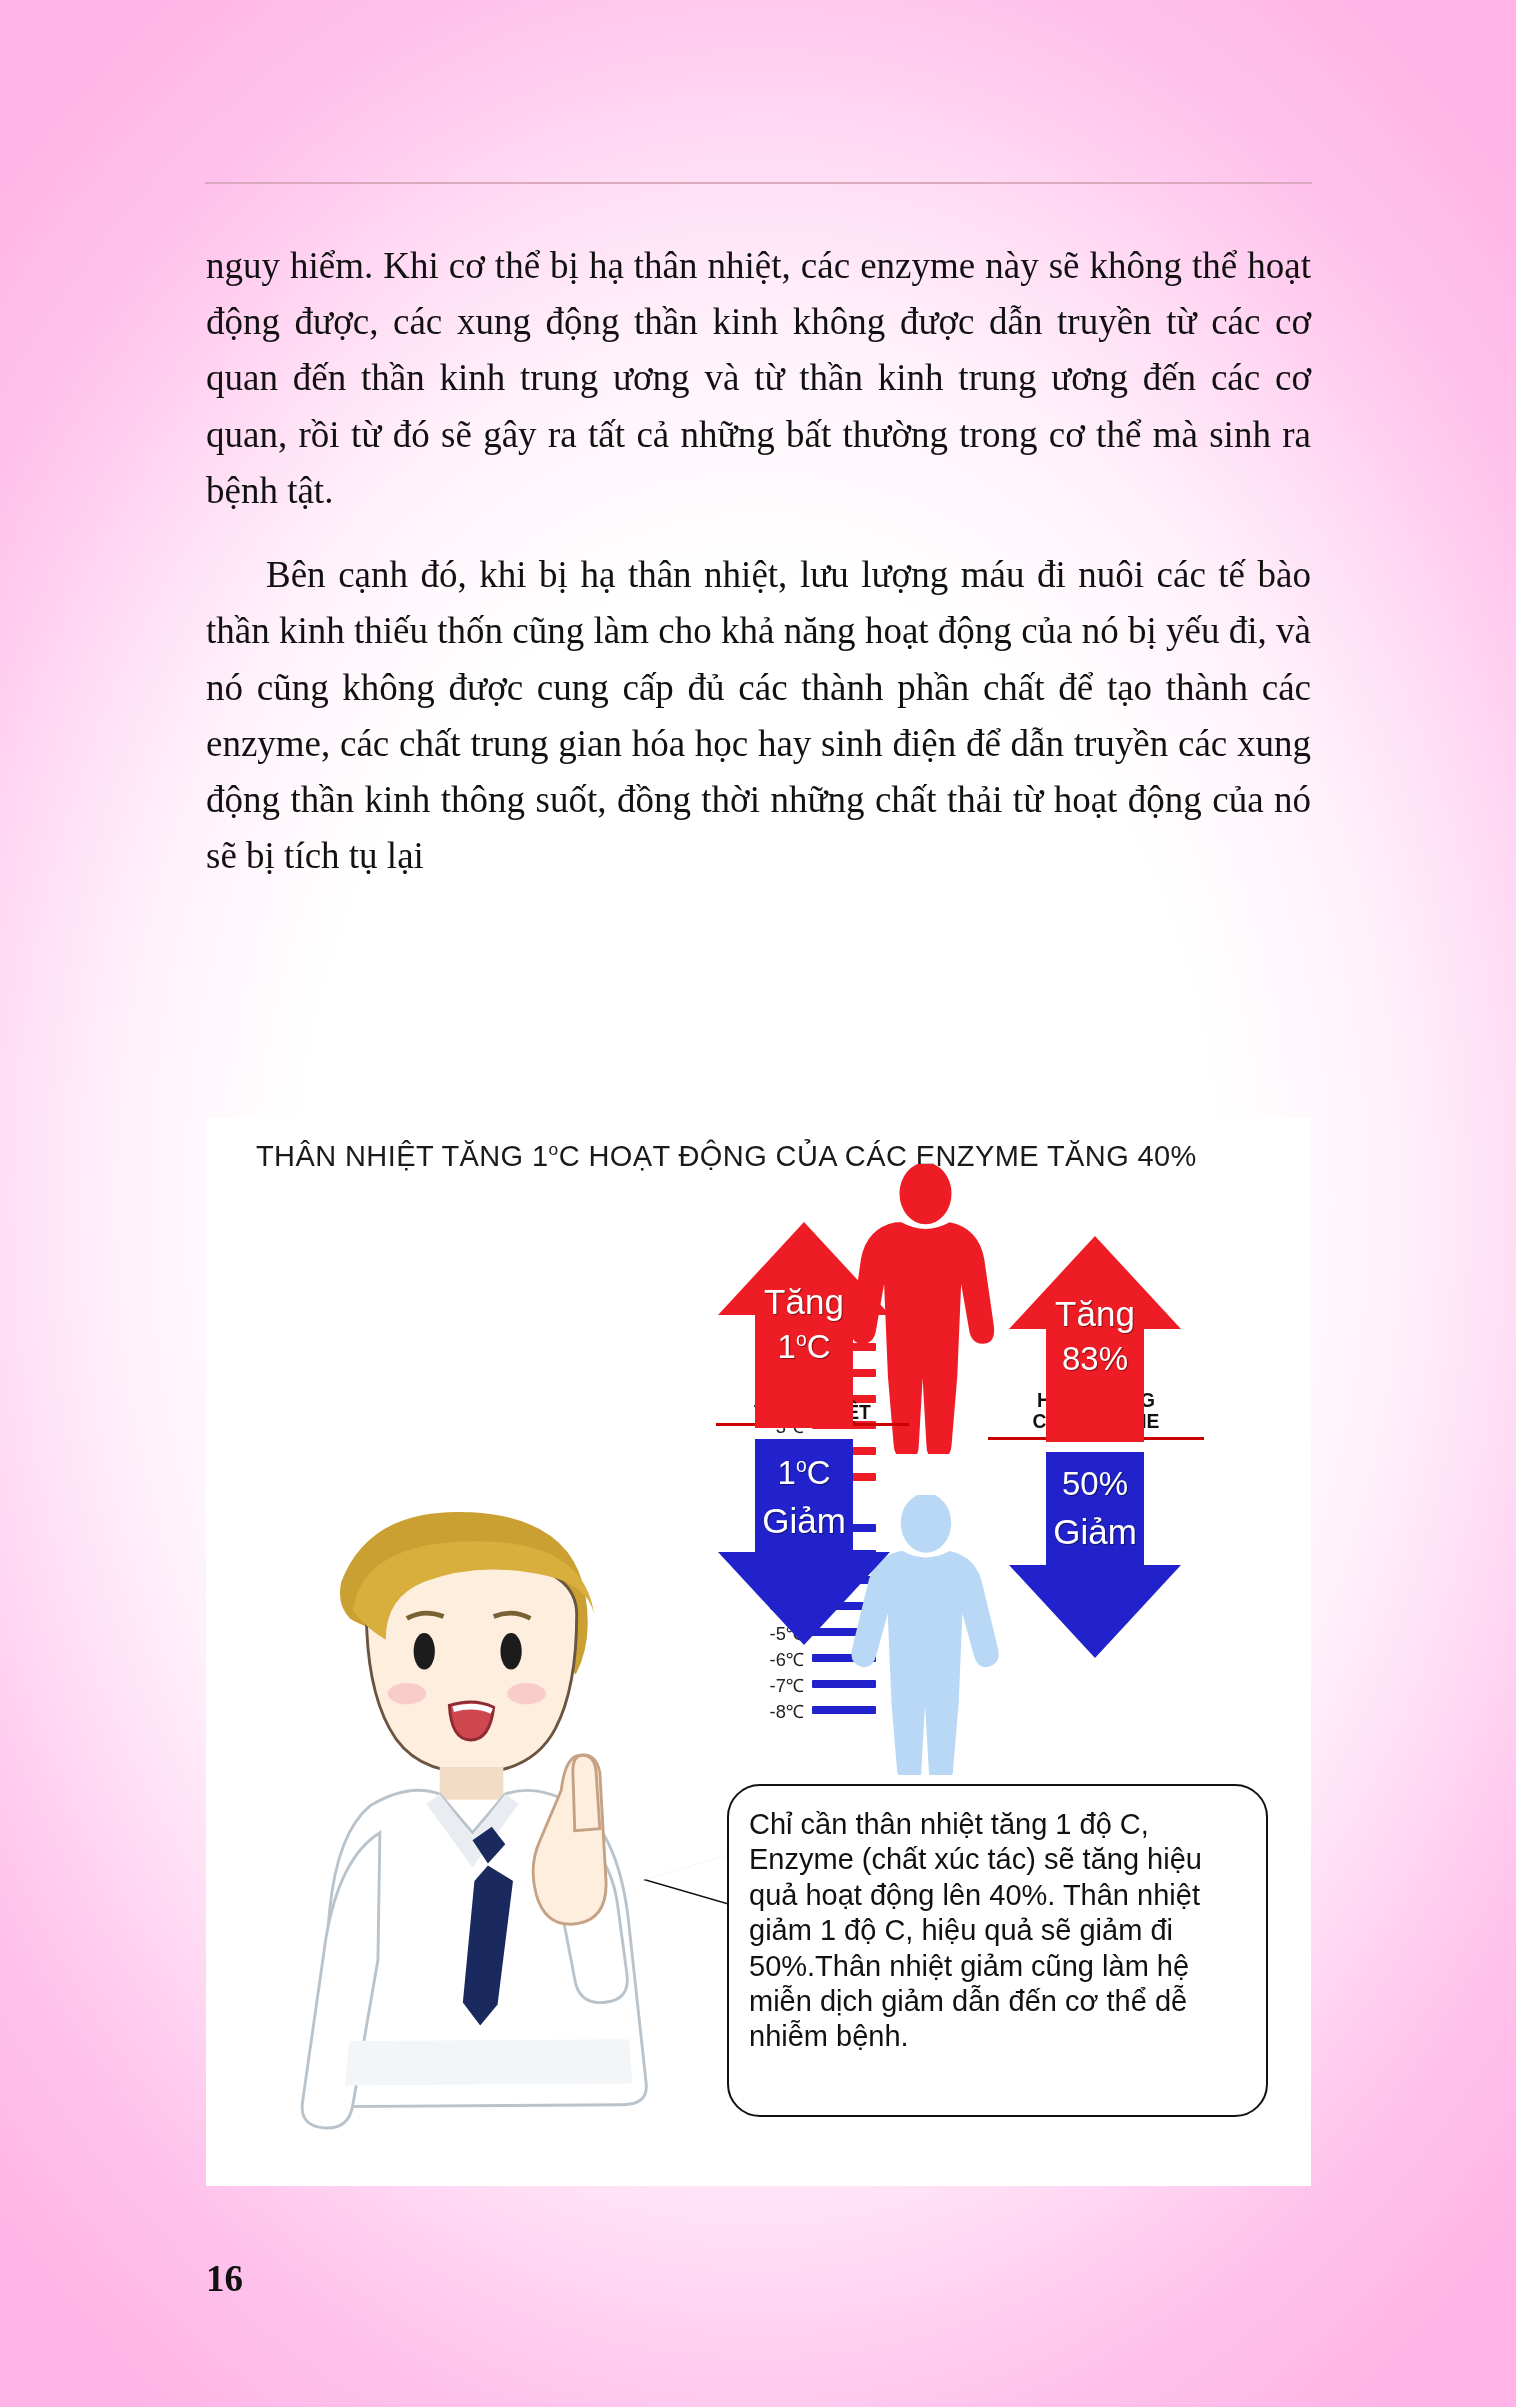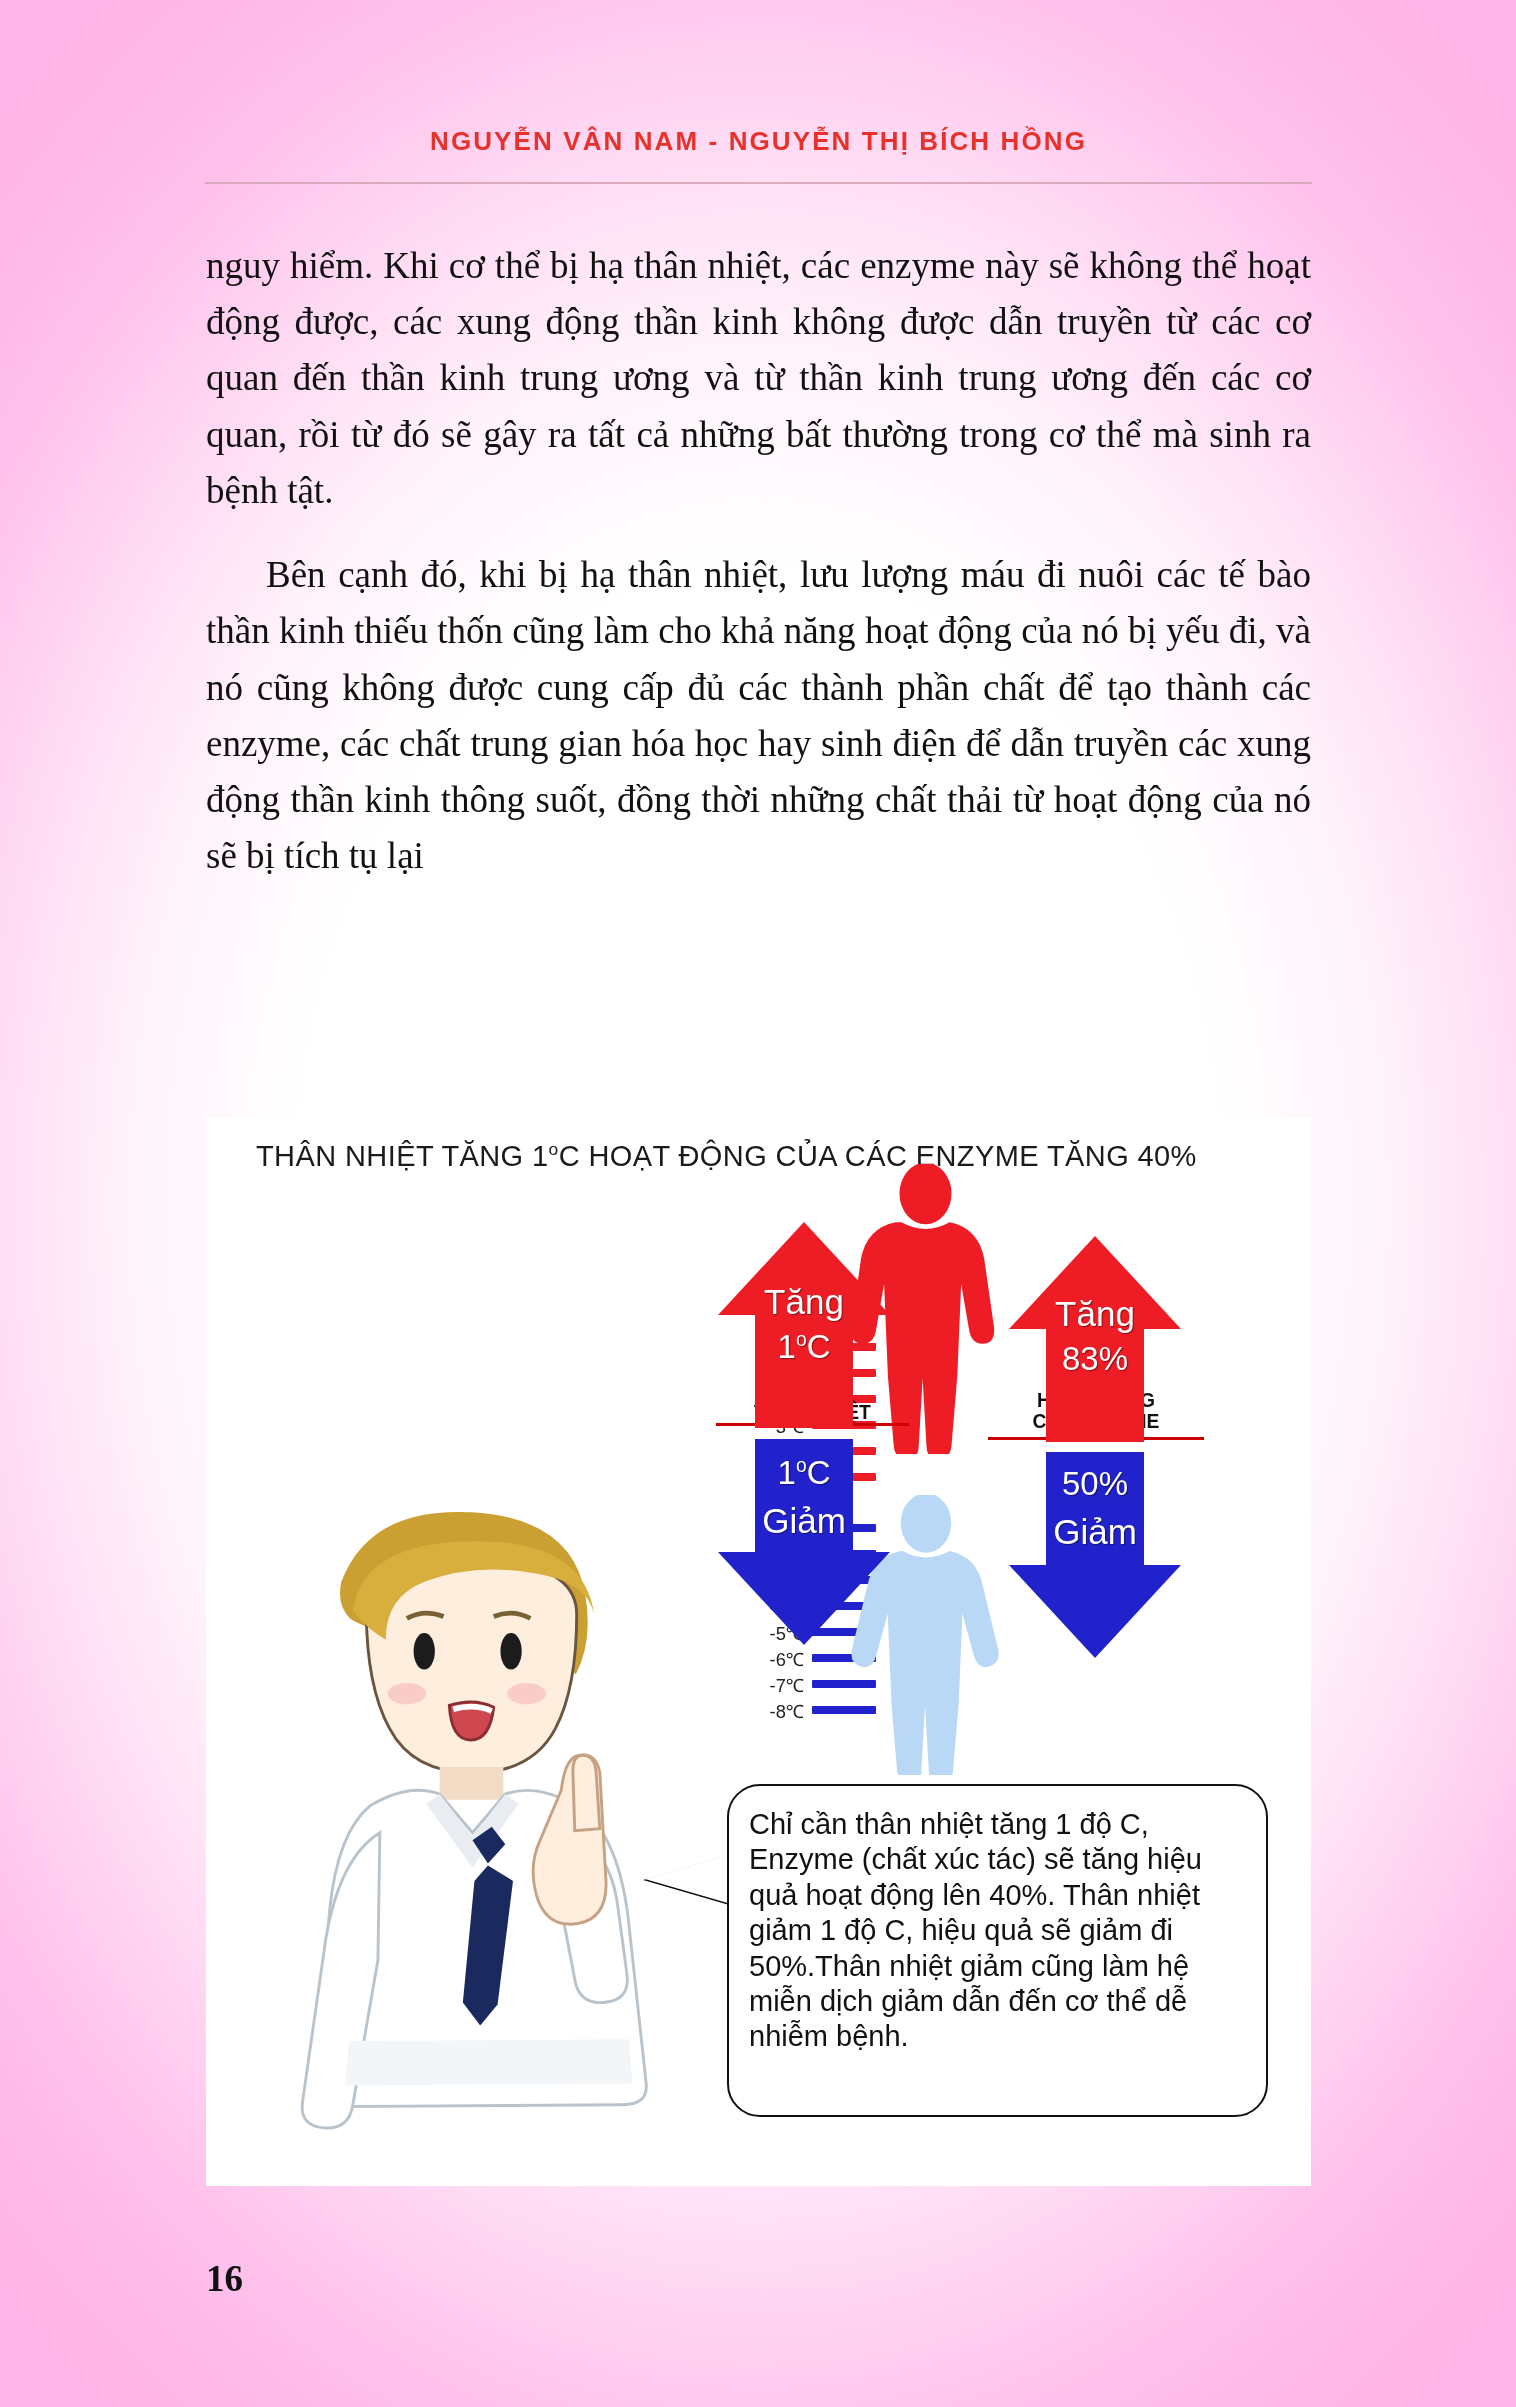--- a/index.html
+++ b/index.html
@@ -228,21 +228,20 @@
     font-size: 37px;
     color: #111;
   }
 </style>
 </head>
 <body>
 
 <div class="page">
   <div class="sheet">
 
-    <div class="running-head">NGUYỄN VÂN NAM - NGUYỄN THỊ BÍCH HỒNG</div>
     <div class="head-rule"></div>
 
     <div class="body-text">
       <p class="p-first">nguy hiểm. Khi cơ thể bị hạ thân nhiệt, các enzyme này sẽ không thể hoạt động được, các xung động thần kinh không được dẫn truyền từ các cơ quan đến thần kinh trung ương và từ thần kinh trung ương đến các cơ quan, rồi từ đó sẽ gây ra tất cả những bất thường trong cơ thể mà sinh ra bệnh tật.</p>
       <p class="indent">Bên cạnh đó, khi bị hạ thân nhiệt, lưu lượng máu đi nuôi các tế bào thần kinh thiếu thốn cũng làm cho khả năng hoạt động của nó bị yếu đi, và nó cũng không được cung cấp đủ các thành phần chất để tạo thành các enzyme, các chất trung gian hóa học hay sinh điện để dẫn truyền các xung động thần kinh thông suốt, đồng thời những chất thải từ hoạt động của nó sẽ bị tích tụ lại</p>
     </div>
 
     <div class="figure">
 
       <div class="fig-title">

